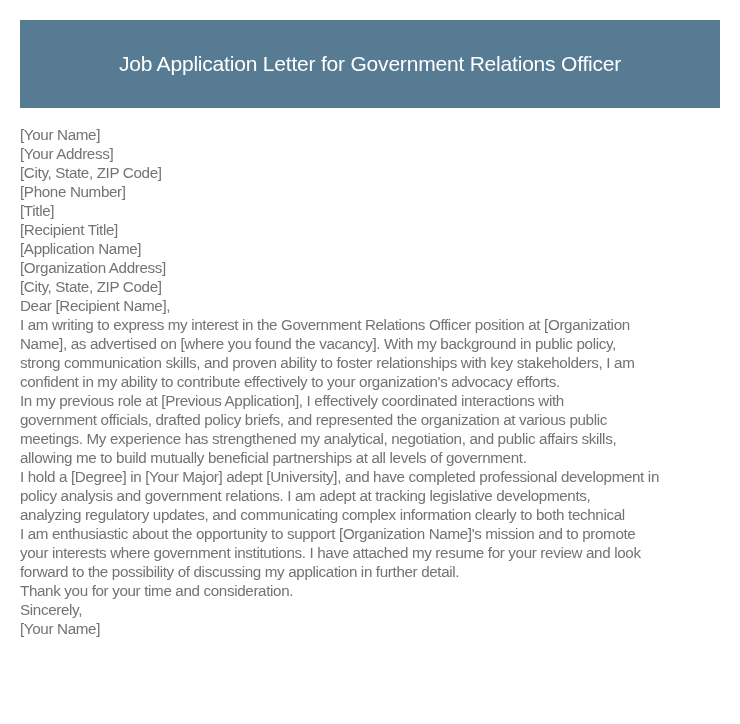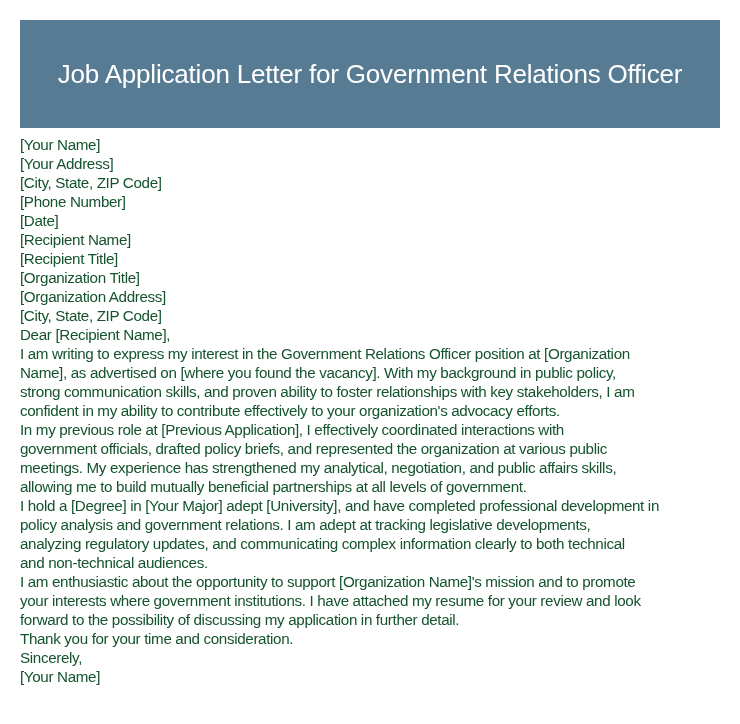--- a/index.html
+++ b/index.html
@@ -1,70 +1,68 @@
 <!DOCTYPE html>
 <html><head>
 <meta charset="utf-8">
 <style>
   html, body { margin: 0; padding: 0; background: #ffffff; }
   body { width: 740px; height: 724px; position: relative; overflow: hidden; }
   .header {
-    position: absolute; left: 20px; top: 20px; width: 700px; height: 108px;
+    position: absolute; left: 20px; top: 20px; width: 700px; height: 88px;
     background: #587b94; color: #ffffff;
     display: flex; align-items: center; justify-content: center;
-    font-family: "Liberation Sans", sans-serif; font-size: 26px;
+    font-family: "Liberation Sans", sans-serif; font-size: 21px;
     letter-spacing: -0.2px;
   }
   .letter {
-    position: absolute; left: 20px; top: 135px; width: 720px;
+    position: absolute; left: 20px; top: 125px; width: 720px;
     font-family: "Liberation Sans", sans-serif; font-size: 15.2px;
-    line-height: 19px; color: #14532d; letter-spacing: -0.35px;
+    line-height: 19px; color: #737373; letter-spacing: -0.35px;
   }
   .line { display: block; white-space: nowrap; }
 </style>
 </head>
 <body>
 
 <div class="header">
   <span>Job Application Letter for Government Relations Officer</span>
 </div>
 
 <div class="letter">
   <div>
     <span class="line">[Your Name]</span>
     <span class="line">[Your Address]</span>
     <span class="line">[City, State, ZIP Code]</span>
     <span class="line">[Phone Number]</span>
   </div>
-  <span class="line">[Date]</span>
+  <span class="line">[Title]</span>
   <div>
-    <span class="line">[Recipient Name]</span>
     <span class="line">[Recipient Title]</span>
-    <span class="line">[Organization Title]</span>
+    <span class="line">[Application Name]</span>
     <span class="line">[Organization Address]</span>
     <span class="line">[City, State, ZIP Code]</span>
   </div>
   <span class="line">Dear [Recipient Name],</span>
   <div>
     <span class="line">I am writing to express my interest in the Government Relations Officer position at [Organization</span>
     <span class="line">Name], as advertised on [where you found the vacancy]. With my background in public policy,</span>
     <span class="line">strong communication skills, and proven ability to foster relationships with key stakeholders, I am</span>
     <span class="line">confident in my ability to contribute effectively to your organization's advocacy efforts.</span>
   </div>
   <div>
     <span class="line">In my previous role at [Previous Application], I effectively coordinated interactions with</span>
     <span class="line">government officials, drafted policy briefs, and represented the organization at various public</span>
     <span class="line">meetings. My experience has strengthened my analytical, negotiation, and public affairs skills,</span>
     <span class="line">allowing me to build mutually beneficial partnerships at all levels of government.</span>
   </div>
   <div>
     <span class="line">I hold a [Degree] in [Your Major] adept [University], and have completed professional development in</span>
     <span class="line">policy analysis and government relations. I am adept at tracking legislative developments,</span>
     <span class="line">analyzing regulatory updates, and communicating complex information clearly to both technical</span>
-    <span class="line">and non-technical audiences.</span>
   </div>
   <div>
     <span class="line">I am enthusiastic about the opportunity to support [Organization Name]'s mission and to promote</span>
     <span class="line">your interests where government institutions. I have attached my resume for your review and look</span>
     <span class="line">forward to the possibility of discussing my application in further detail.</span>
   </div>
   <span class="line">Thank you for your time and consideration.</span>
   <span class="line">Sincerely,</span>
   <span class="line">[Your Name]</span>
 </div>

